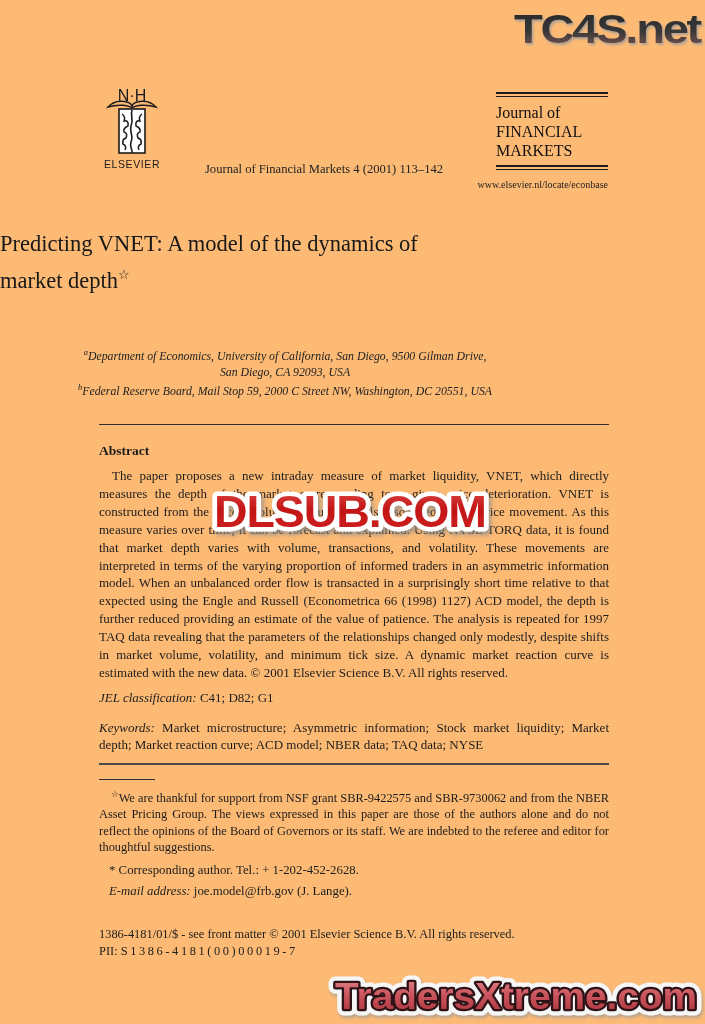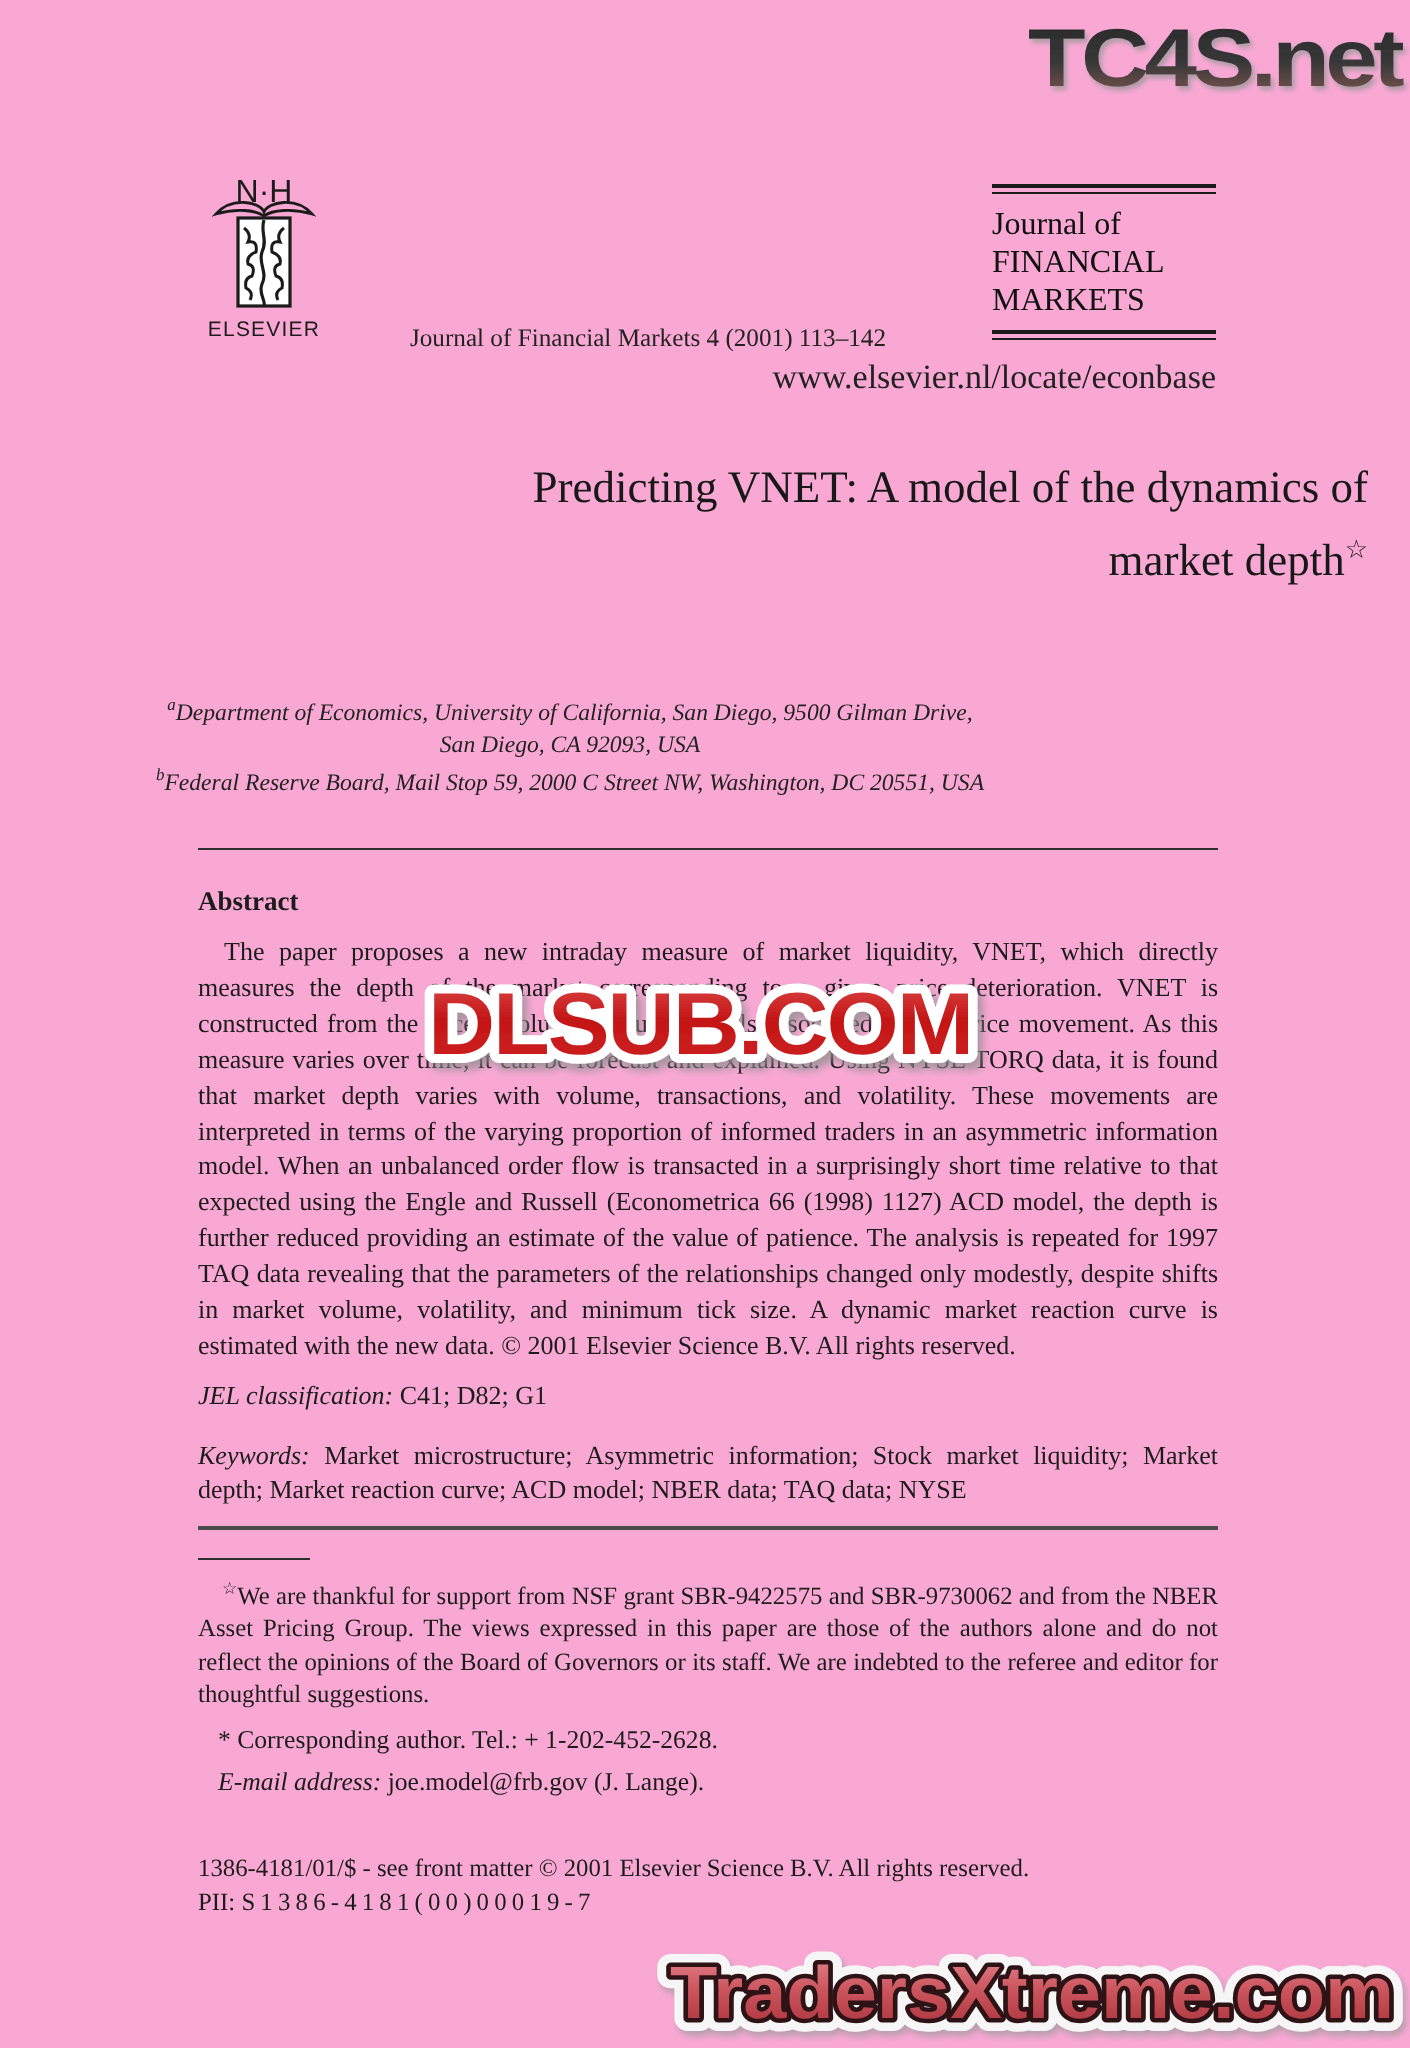--- a/index.html
+++ b/index.html
@@ -1,35 +1,35 @@
 <!DOCTYPE html>
 <html><head>
 <meta charset="utf-8">
 <style>
   * { margin:0; padding:0; box-sizing:border-box; }
   html,body { width:705px; height:1024px; background:#fff; overflow:hidden; }
-  .page { position:relative; width:705px; height:1024px; background:#f9a8d4;
+  .page { position:relative; width:705px; height:1024px; background:#fdba74;
           font-family:"Liberation Serif", serif; color:#1c1c1c; }
 
   
   .wm-top    { position:absolute; left:510px; top:2px; }
   .wm-mid    { position:absolute; left:204px; top:480px; }
   .wm-bottom { position:absolute; left:326px; top:966px; }
 
   
   .logo-block { position:absolute; left:100px; top:86px; width:64px; text-align:center; }
   .citation   { position:absolute; left:168px; top:162px; width:312px; text-align:center;
                 font-size:12.6px; color:#222; }
   .masthead   { position:absolute; left:496px; top:92px; width:112px; text-align:left; }
   .dblrule    { height:5px; border-top:2.5px solid #1b1b1b; border-bottom:1px solid #1b1b1b; }
   .mh-text    { padding:6px 0 5px; font-size:16px; line-height:19px; color:#111; }
-  .url-line   { position:absolute; right:97px; top:179px; font-size:17px; color:#222; }
+  .url-line   { position:absolute; right:97px; top:179px; font-size:10px; color:#222; }
 
   
-  .title   { position:absolute; left:0; top:228px; width:684px; text-align:right;
+  .title   { position:absolute; left:0; top:228px; width:684px; text-align:left;
              font-size:22.5px; line-height:31px; font-weight:normal; color:#181818; }
   .title sup { font-size:13px; }
   .authors { position:absolute; left:0; top:312px; width:705px; text-align:center;
              font-size:16.5px; color:#181818; }
   .authors sup { font-size:10.5px; }
   .affils  { position:absolute; left:0; top:345px; width:570px; text-align:center;
              font-style:italic; font-size:11.8px; line-height:15.6px; color:#222; }
   .affils sup { font-size:8.5px; font-style:italic; }
 
   

